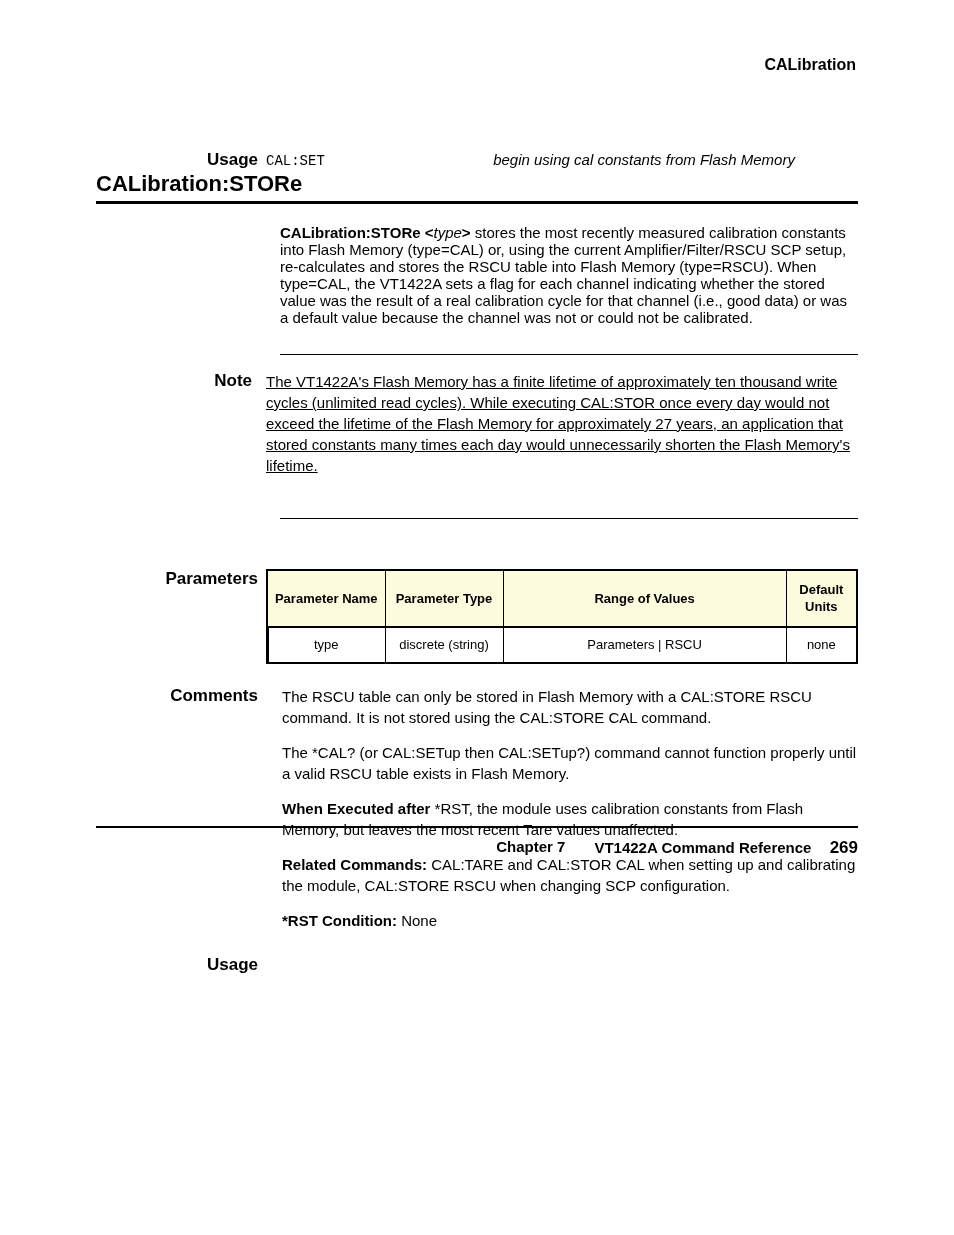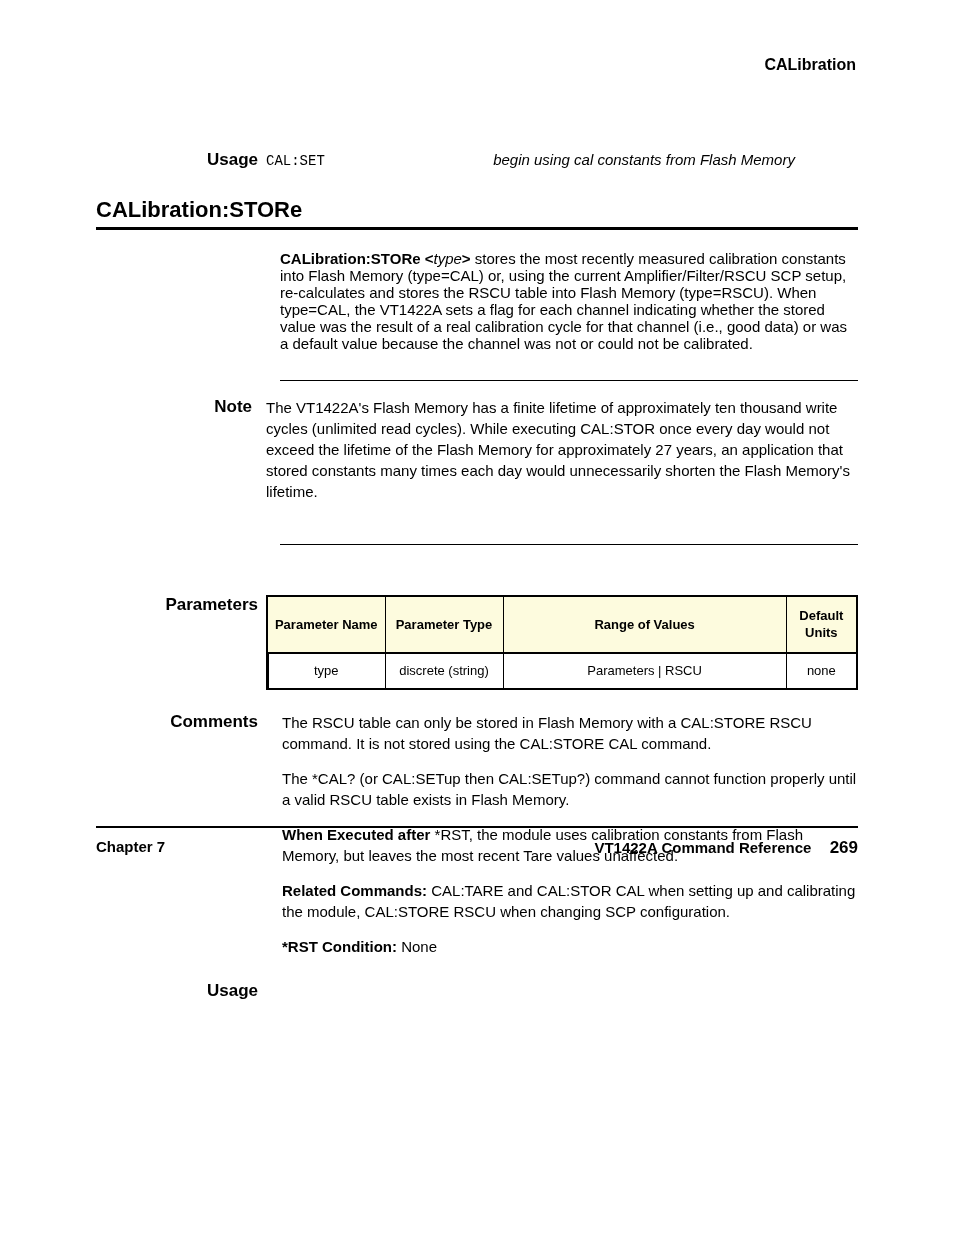--- a/index.html
+++ b/index.html
@@ -43,21 +43,20 @@
     font-size: 17px;
   }
   .right-col {
     flex: 1;
     font-size: 15px;
     line-height: 1.35;
   }
   .section-title {
     font-size: 22px;
     font-weight: bold;
-    margin-top: 26px;
     margin-bottom: 4px;
   }
   .hr-thick {
     border: none;
     border-top: 3px solid #000;
     margin: 0 0 20px 0;
   }
   .syntax-line {
     margin-left: 184px;
     font-size: 15px;
@@ -70,21 +69,21 @@
   .note-rule {
     border: none;
     border-top: 1.5px solid #000;
     margin: 0;
   }
   .note-inner { display: flex; align-items: flex-start; padding: 12px 0 42px 0; }
   .note-left {
     width: 170px; min-width: 170px; text-align: right; padding-right: 14px;
     box-sizing: border-box; font-weight: bold; font-size: 17px;
   }
-  .note-right { flex: 1; font-size: 15px; line-height: 1.4; }
+  .note-right { flex: 1; font-size: 15px; line-height: 1.4; text-decoration: underline; }
 
   table.param {
     border-collapse: collapse;
     width: 100%;
     font-size: 13px;
     border: 2px solid #000;
     box-shadow: 1px 1px 0 #000 inset;
   }
   table.param th {
     background: #fdfbde;
@@ -110,23 +109,24 @@
     right: 96px;
     bottom: 58px;
   }
   .footer-rule {
     border: none;
     border-top: 2px solid #000;
     margin: 0 0 10px 0;
   }
   .footer-line {
     display: flex;
-    justify-content: space-between;
+    justify-content: flex-end;
     font-size: 15px;
     font-weight: bold;
+    gap: 29px;
   }
   .footer-right { }
   .pgnum { margin-left: 14px; font-size: 17px; }
   .italic { font-style: italic; }
 </style>
 </head>
 <body>
 
 <div class="page">
   <div class="running-head">CALibration</div>

